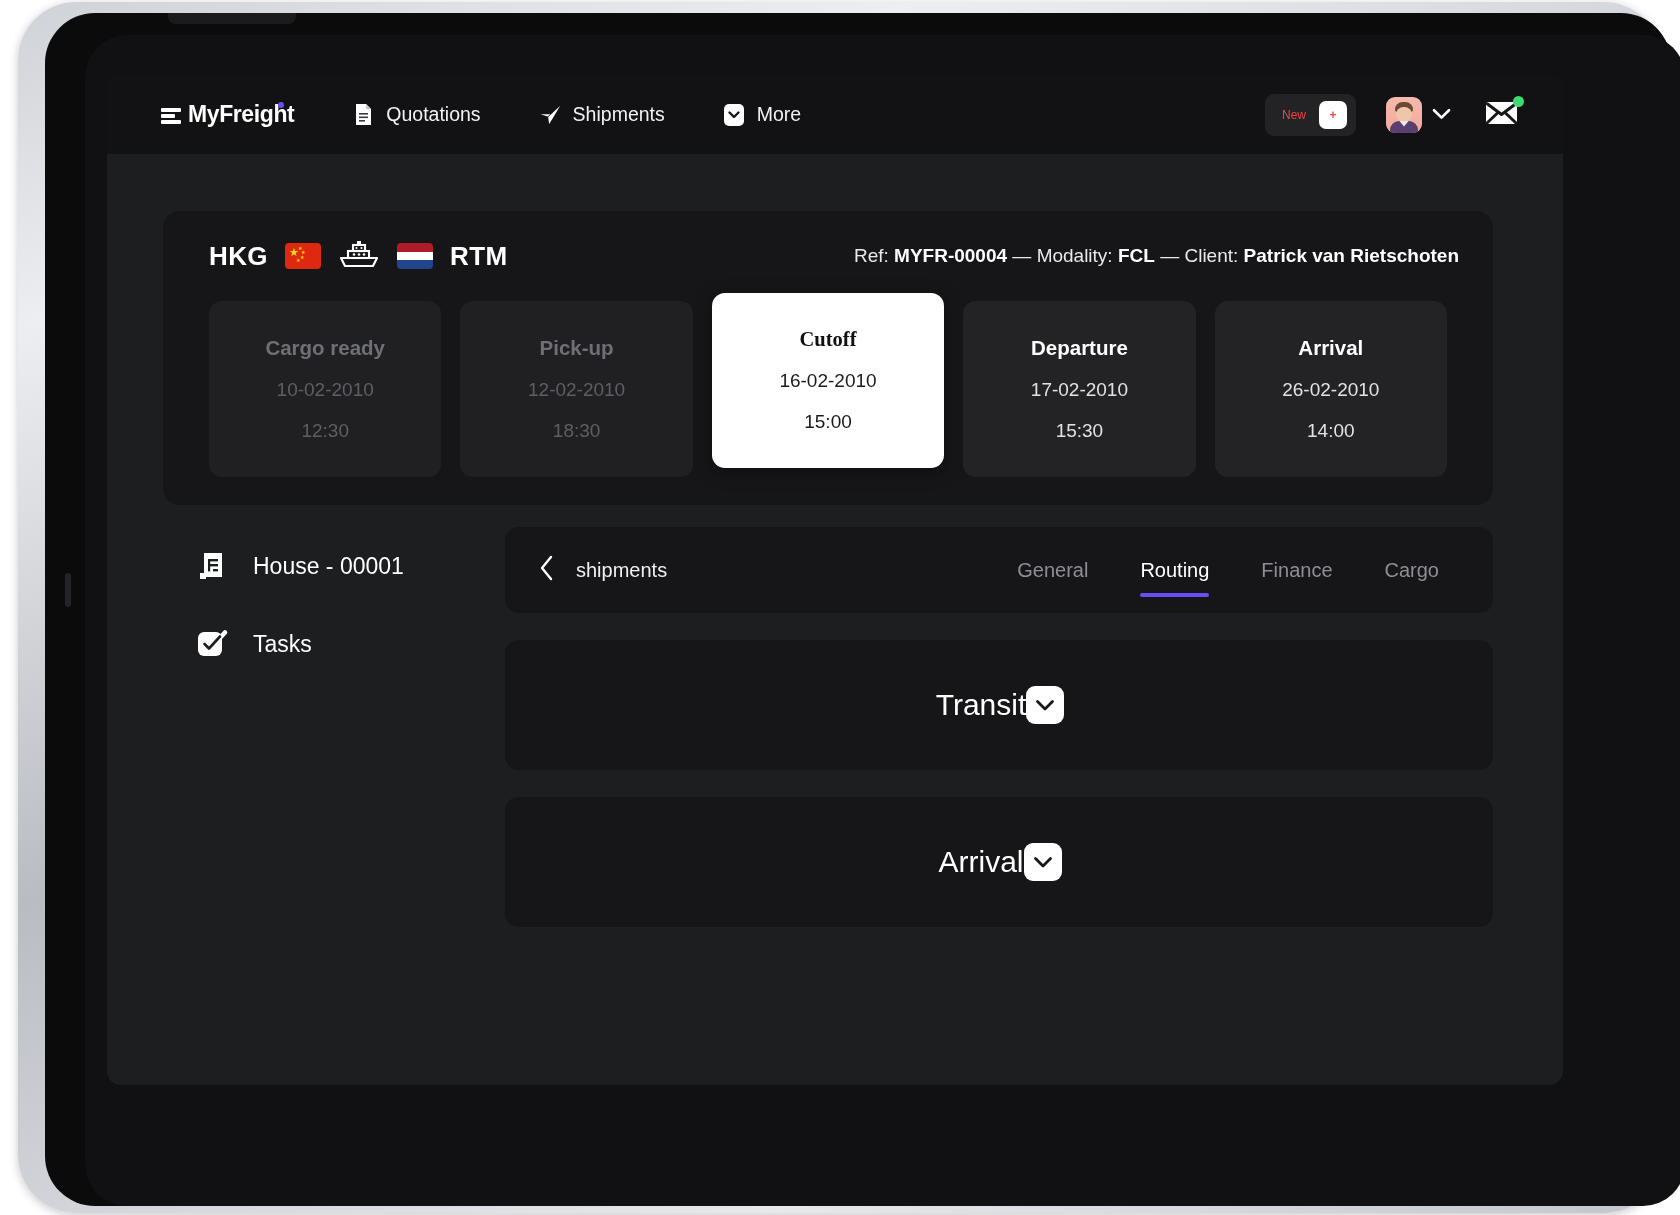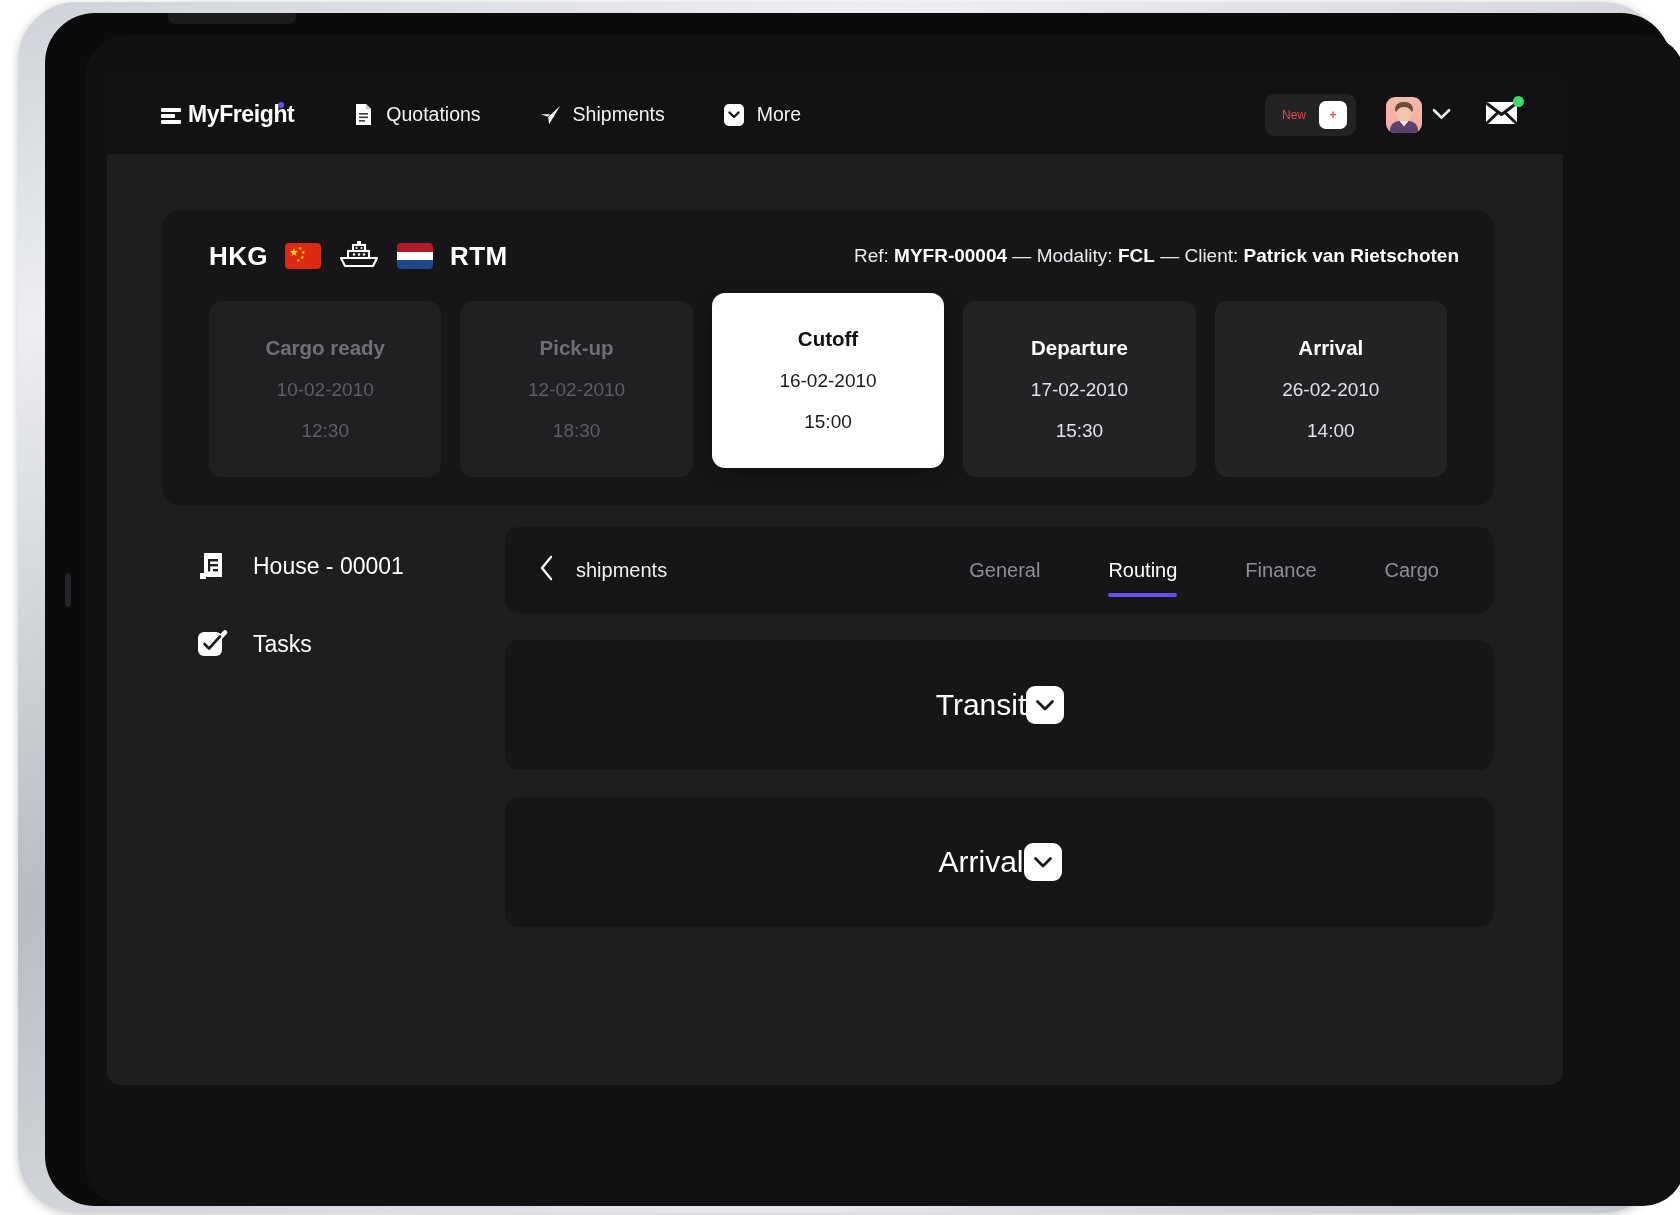--- a/index.html
+++ b/index.html
@@ -178,21 +178,21 @@
   .ms.past { background: #202023; }
   .ms.past .t { color: #6f7076; }
   .ms.past .d, .ms.past .h { color: #5e5f65; }
   .ms.active {
     background: #ffffff; height: 176px;
     margin-top: -28px; margin-bottom: -10px; height: 176px;
     align-self: center;
     box-shadow: 0 4px 18px rgba(0,0,0,.35);
   }
   .ms.active { height: 175px; }
-  .ms.active .t { color: #111; }
+  .ms.active .t { color: #111; font-family: Liberation Serif, serif; }
   .ms.active .d, .ms.active .h { color: #1b1b1b; }
 
   
   .rail {
     position: absolute; left: 56px; top: 452px;
     width: 310px;
   }
   .rail-item {
     display: flex; align-items: center; gap: 22px;
     height: 78px; border-radius: 12px;
@@ -207,21 +207,21 @@
   .ico-doc, .ico-check { width: 38px; height: 38px; display:flex; align-items:center; justify-content:center; }
 
   
   .content { position: absolute; left: 398px; top: 452px; width: 988px; }
   .tabbar {
     height: 86px; background: #161618; border-radius: 14px;
     display: flex; align-items: center; position: relative;
   }
   .back-btn { display:flex; align-items:center; gap: 22px; margin-left: 34px; cursor: pointer; }
   .back-btn .lbl { color: #f0f0f2; font-size: 20px; }
-  .tabs { display: flex; align-items: center; gap: 16px; margin-left: auto; margin-right: 28px; }
+  .tabs { display: flex; align-items: center; gap: 0; margin-left: auto; margin-right: 28px; }
   .tab {
     color: #8e8f96; font-size: 20px; padding: 0 26px; height: 86px;
     display: flex; align-items: center; cursor: pointer; position: relative;
   }
   .tab.active { color: #ffffff; }
   .tab.active::after {
     content: ""; position: absolute; left: 26px; right: 26px; bottom: 16px;
     height: 4px; border-radius: 2px; background: #6a4df5;
   }
 

